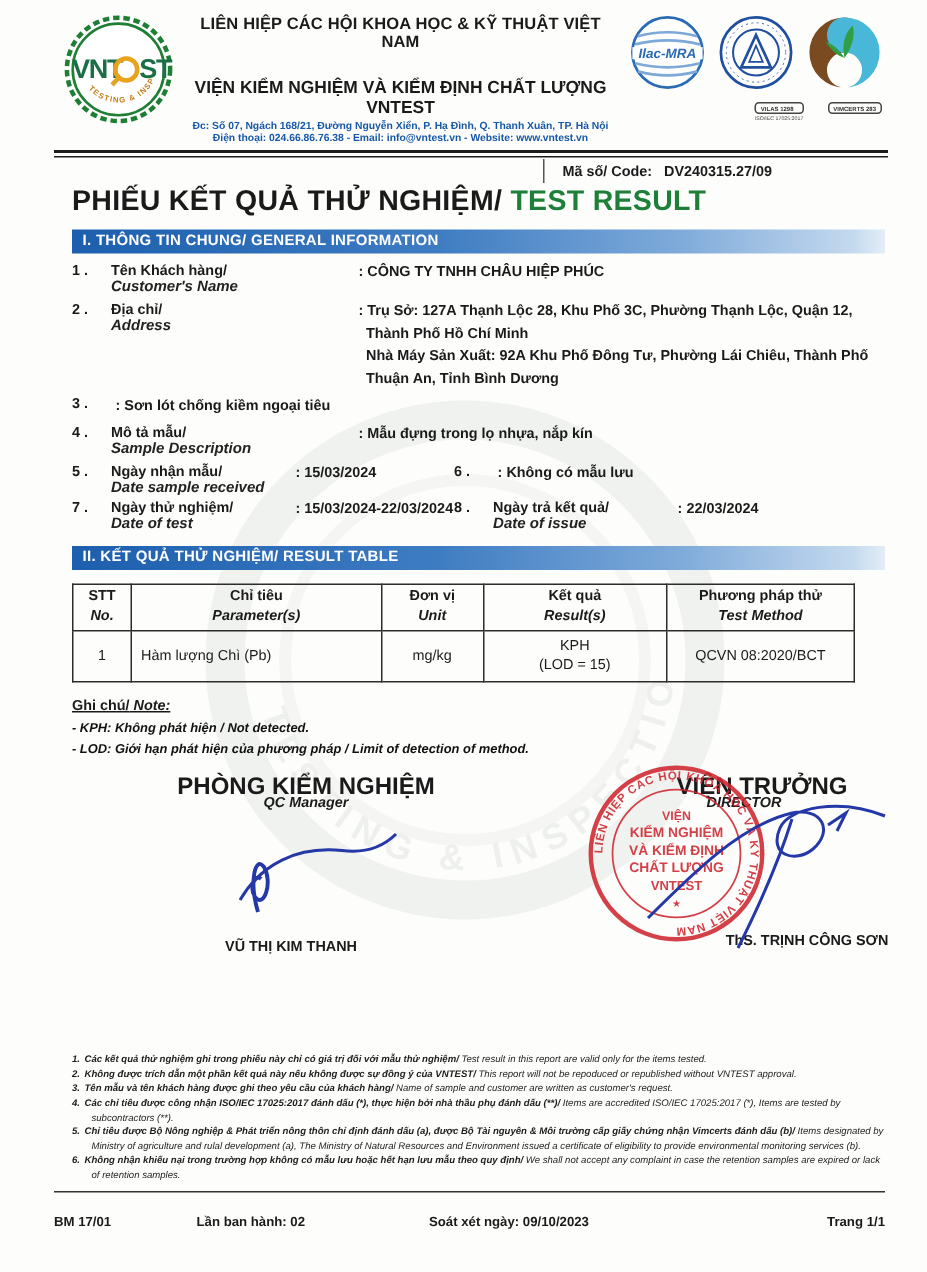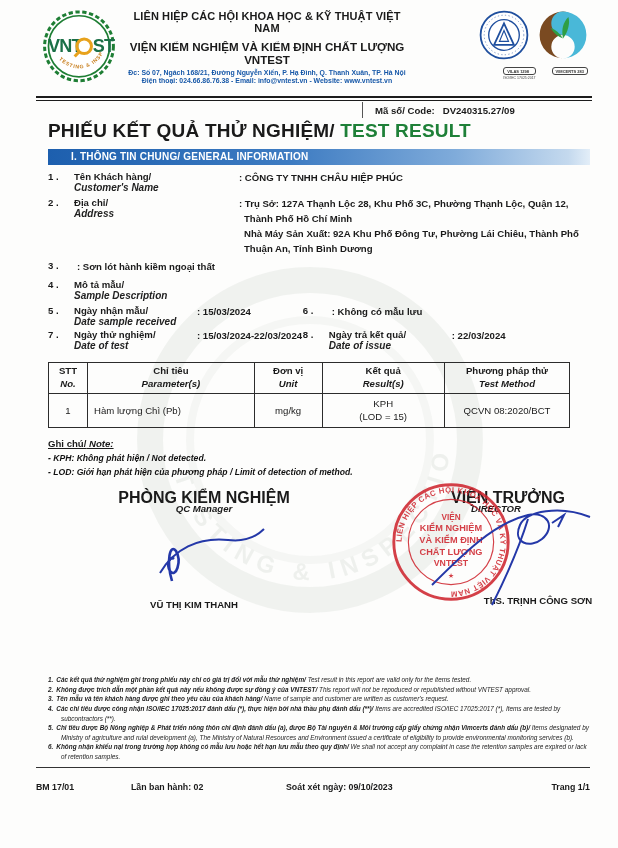--- a/index.html
+++ b/index.html
@@ -9,21 +9,21 @@
     position:relative; width:618px; height:848px; margin:0 auto;
     background:#fdfdfc; color:#1a1a1a; overflow:hidden;
   }
   .wm { position:absolute; left:110px; top:240px; z-index:0; opacity:.45; pointer-events:none; }
   .content { position:relative; z-index:1; padding:8px 28px 0 36px; }
 
   
   .hdr { display:flex; align-items:flex-start; gap:6px; }
   .hdr-center { flex:1; text-align:center; padding-top:2px; }
   .org1 { font-size:11px; font-weight:700; letter-spacing:.1px; }
-  .org2 { font-size:11.6px; font-weight:700; margin-top:6px; }
+  .org2 { font-size:11.6px; font-weight:700; margin-top:18px; }
   .org3 { font-size:10.2px; font-weight:700; margin-top:2px; }
   .addr { font-size:6.9px; font-weight:700; color:#1758a8; margin-top:3px; }
   .tel  { font-size:6.9px; font-weight:700; color:#1758a8; margin-top:1px; }
   .acc { width:178px; }
   .acc-row { display:flex; gap:5px; justify-content:flex-end; }
   .acc-badges { display:flex; justify-content:flex-end; gap:16px; margin-top:1px; padding-right:2px; }
   .badge { border:1px solid #444; border-radius:3px; font-size:4px; font-weight:700; color:#333; padding:0 3px; line-height:7px; height:8px; }
   .badge-sub { font-size:3.5px; color:#444; text-align:center; margin-top:1px; }
   .rule { margin-top:4px; height:5px; border-top:2.2px solid #1c1c1c; border-bottom:1.4px solid #1c1c1c; width:556px; }
 
@@ -32,21 +32,21 @@
   .code-label { font-weight:700; }
   .code-value { font-weight:600; }
 
   
   .title { padding-left:12px; margin-top:2px; font-size:19px; font-weight:700; letter-spacing:.2px; }
   .title .en { color:#1e8038; }
 
   
   .secbar {
     margin-left:12px; margin-top:7px; height:16px; line-height:16px;
-    padding-left:23px; color:#fff; font-size:10px; font-weight:700; letter-spacing:.2px;
+    padding-left:7px; color:#fff; font-size:10px; font-weight:700; letter-spacing:.2px;
     background:linear-gradient(90deg,#1d5fae 0%,#3e7cc2 45%,#7fabda 75%,#c4d9ee 96%,#e3eef8 100%);
   }
 
   
   .info { margin-top:6px; padding-left:12px; }
   .item { display:grid; grid-template-columns:26px 162px 1fr; margin-bottom:4px; }
   .item .no { font-size:9.6px; font-weight:700; }
   .item .lv { font-size:9.6px; font-weight:700; }
   .item .le { font-size:10px; font-style:italic; font-weight:600; color:#222; }
   .item .val { font-size:9.6px; font-weight:600; white-space:pre-line; padding-left:8px; text-indent:-5px; line-height:1.55; }
@@ -143,20 +143,31 @@
         <div class="org1">LIÊN HIỆP CÁC HỘI KHOA HỌC &amp; KỸ THUẬT VIỆT NAM</div>
         <div class="org2">VIỆN KIỂM NGHIỆM VÀ KIỂM ĐỊNH CHẤT LƯỢNG VNTEST</div>
         <div class="addr">Đc: Số 07, Ngách 168/21, Đường Nguyễn Xiển, P. Hạ Đình, Q. Thanh Xuân, TP. Hà Nội</div>
         <div class="tel">Điện thoại: 024.66.86.76.38 - Email: info@vntest.vn - Website: www.vntest.vn</div>
       </div>
 
       <div class="acc">
         <div class="acc-row">
           <span>
             <svg width="54" height="54" viewBox="0 0 60 60">
+              <circle cx="30" cy="30" r="26" fill="#fff" stroke="#2a6bb5" stroke-width="2"></circle>
+              <path d="M8,18 Q30,12 52,18" fill="none" stroke="#7da9d8" stroke-width="2"></path>
+              <path d="M6,24 Q30,18 54,24" fill="none" stroke="#7da9d8" stroke-width="2"></path>
+              <path d="M6,38 Q30,44 54,38" fill="none" stroke="#7da9d8" stroke-width="2"></path>
+              <path d="M8,44 Q30,50 52,44" fill="none" stroke="#7da9d8" stroke-width="2"></path>
+              <rect x="4" y="26" width="52" height="9" fill="#fff"></rect>
+              <text x="30" y="34" text-anchor="middle" font-size="10" font-weight="800" font-style="italic" fill="#2a6bb5">Ilac-MRA</text>
+            </svg>
+          </span>
+          <span>
+            <svg width="54" height="54" viewBox="0 0 60 60">
               <circle cx="30" cy="30" r="26" fill="#fff" stroke="#1f4f9e" stroke-width="2"></circle>
               <circle cx="30" cy="30" r="17" fill="#fff" stroke="#1f4f9e" stroke-width="1.5"></circle>
               <path d="M30 17 L41 41 H19 Z" fill="none" stroke="#1f4f9e" stroke-width="2"></path>
               <path d="M30 25 L35 37 H25 Z" fill="none" stroke="#1f4f9e" stroke-width="1.3"></path>
               <circle cx="30" cy="30" r="22" fill="none" stroke="#1f4f9e" stroke-width=".6" stroke-dasharray="1.5 2.5"></circle>
             </svg>
           </span>
           <span>
             <svg width="54" height="54" viewBox="0 0 60 60">
               <path d="M30,4 A26,26 0 0 0 30,56 A13,13 0 0 1 30,30 A13,13 0 0 0 30,4 Z" fill="#7a4a21"></path>
@@ -207,29 +218,30 @@
         <span>
             <div class="lv">Địa chỉ/</div>
             <div class="le">Address</div>
           </span>
         <span class="val">: Trụ Sở: 127A Thạnh Lộc 28, Khu Phố 3C, Phường Thạnh Lộc, Quận 12, Thành Phố Hồ Chí Minh
 Nhà Máy Sản Xuất: 92A Khu Phố Đông Tư, Phường Lái Chiêu, Thành Phố Thuận An, Tỉnh Bình Dương</span>
       </div>
 
       <div class="item">
         <span class="no">3 .</span>
-        <span class="val strong">: Sơn lót hành kiềm ngoại thất</span>
+        <span class="val strong">: Sơn lót chống kiềm ngoại tiêu</span>
       </div>
 
       <div class="item">
         <span class="no">4 .</span>
         <span>
             <div class="lv">Mô tả mẫu/</div>
             <div class="le">Sample Description</div>
           </span>
+        <span class="val">: Mẫu đựng trong lọ nhựa, nắp kín</span>
       </div>
 
       <div class="pair">
         <div class="item">
           <span class="no">5 .</span>
           <span>
               <div class="lv">Ngày nhận mẫu/</div>
               <div class="le">Date sample received</div>
             </span>
           <span class="val">: 15/03/2024</span>
@@ -253,20 +265,21 @@
           <span class="no">8 .</span>
           <span>
               <div class="lv">Ngày trả kết quả/</div>
               <div class="le">Date of issue</div>
             </span>
           <span class="val">: 22/03/2024</span>
         </div>
       </div>
     </div>
 
+    <div class="secbar">II. KẾT QUẢ THỬ NGHIỆM/ RESULT TABLE</div>
 
     <table class="rtable">
       <colgroup>
           <col style="width:7.5%">
           <col style="width:32%">
           <col style="width:13%">
           <col style="width:23.5%">
           <col style="width:24%">
         </colgroup>
       <thead>

